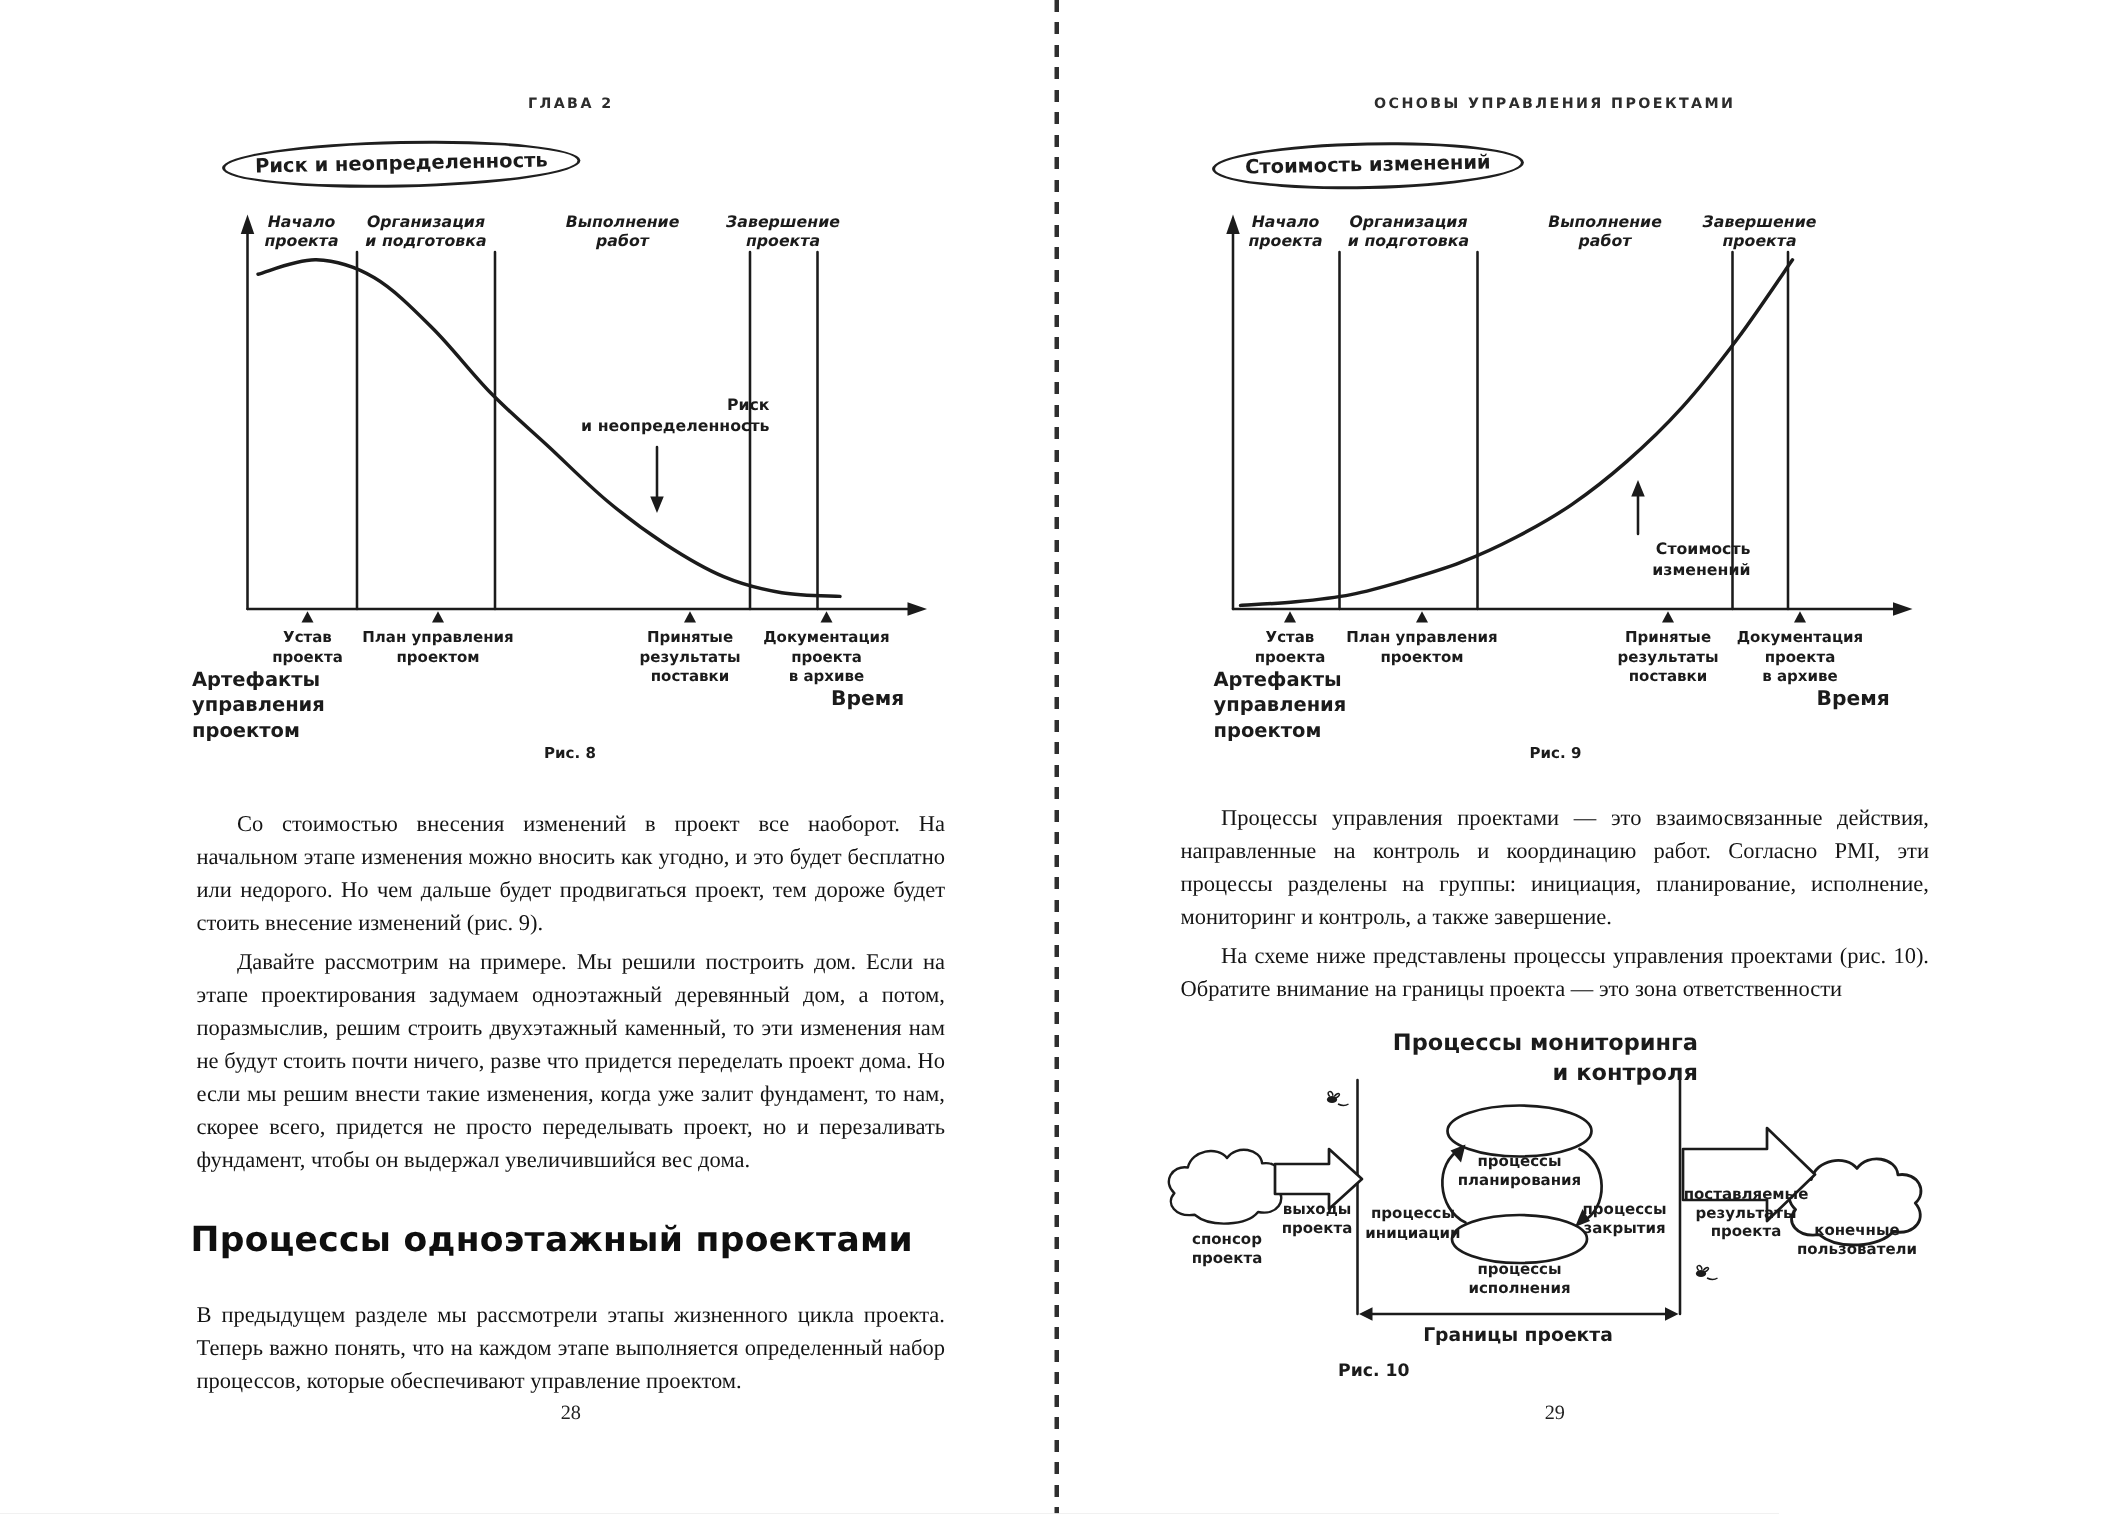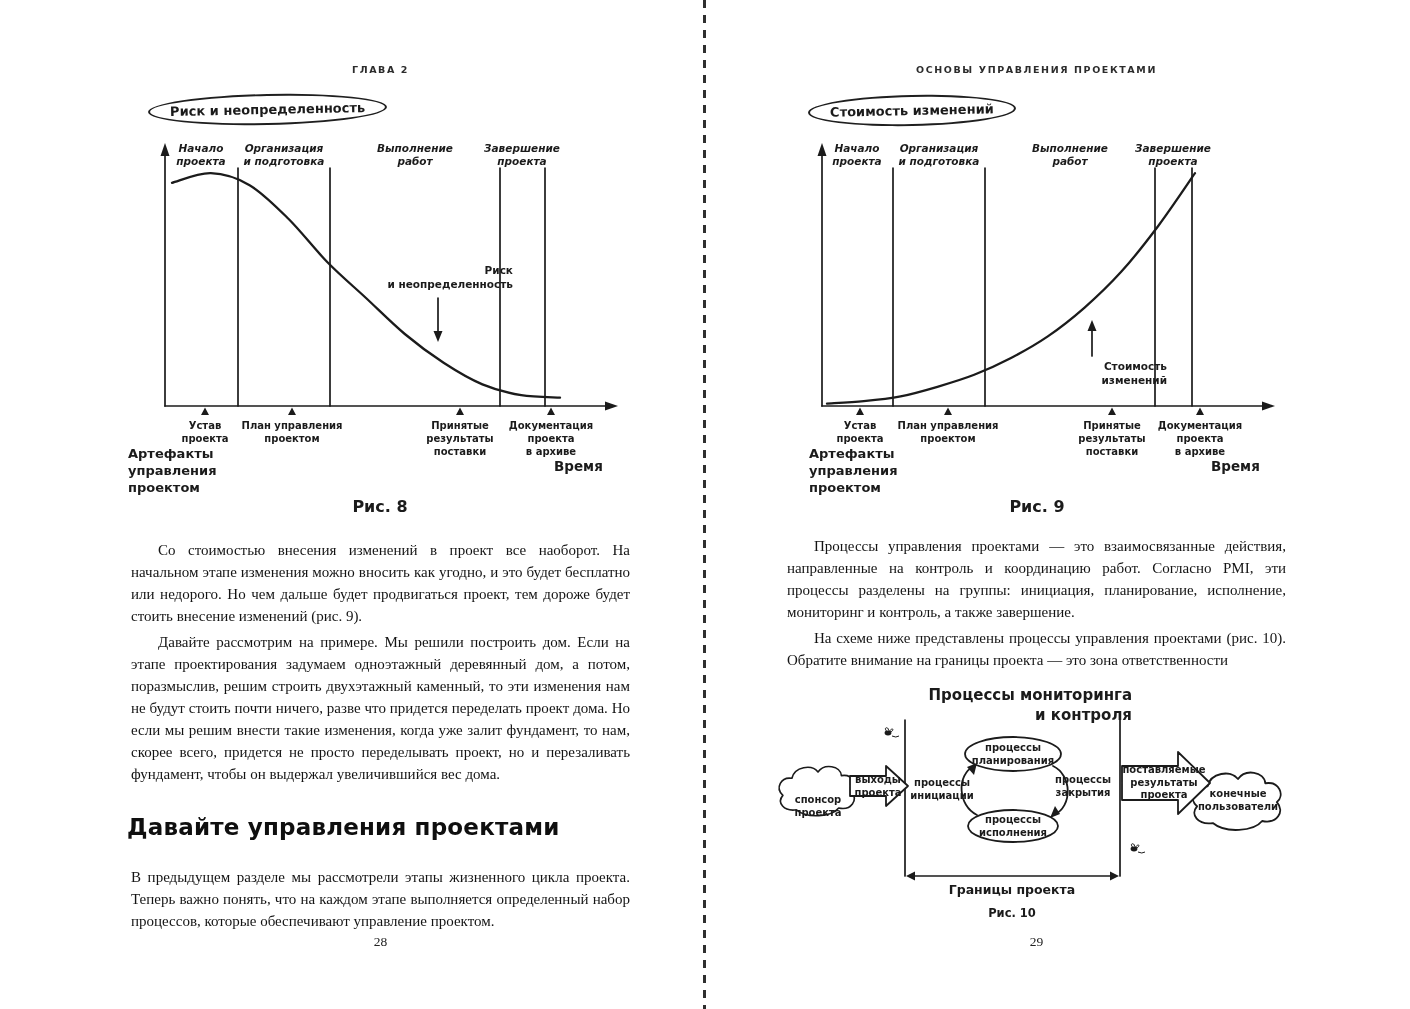--- a/index.html
+++ b/index.html
@@ -24,36 +24,36 @@
   .flywing{stroke:#1b1b1b;stroke-width:1;fill:none;}
   .phase-label{position:absolute;top:4px;width:112px;margin-left:-56px;text-align:center;
                font-size:10.5px;font-weight:700;line-height:1.25;white-space:pre-line;font-style:italic;}
   .milestone-label{position:absolute;top:281px;width:104px;margin-left:-52px;text-align:center;
                    font-size:10px;font-weight:700;line-height:1.3;white-space:pre-line;}
   .chart-annotation{position:absolute;width:150px;margin-left:-75px;text-align:right;
                     font-size:10.5px;font-weight:700;line-height:1.3;white-space:pre-line;}
   .axis-ylabel{position:absolute;top:308px;font-size:13px;font-weight:700;line-height:1.3;white-space:pre-line;}
   .axis-xlabel{position:absolute;left:434px;top:320px;font-size:13.5px;font-weight:700;}
   .fig-caption{position:absolute;top:359px;left:0;width:100%;text-align:center;
-               font-size:16px;font-weight:700;}
+               font-size:10px;font-weight:700;}
   .para-block{position:absolute;width:507px;font-family:"Liberation Serif",serif;font-size:15px;
               line-height:22px;text-align:justify;color:#141414;}
   .para-block p{margin:4px;text-indent:27px;}
   .para-block p.no-indent{text-indent:0;}
   .section-heading{position:absolute;font-size:23px;font-weight:700;letter-spacing:0.2px;color:#0f0f0f;}
   .page-number{position:absolute;width:507px;text-align:center;font-family:"Liberation Serif",serif;
                font-size:13.5px;color:#222;}
   .diagram{position:absolute;width:530px;height:252px;}
   .diagram svg{position:absolute;left:0;top:0;}
   .fig-label{position:absolute;width:120px;margin-left:-60px;text-align:center;font-size:10px;
-             font-weight:700;line-height:1.25;white-space:pre-line;}
+             font-weight:700;line-height:1.25;white-space:pre-line;margin-top:27px;}
   .fig-title{position:absolute;width:240px;margin-left:-120px;text-align:right;font-size:15px;
              font-weight:700;line-height:1.3;white-space:pre-line;}
   .fig-boundary{position:absolute;width:240px;margin-left:-120px;text-align:center;font-size:12.5px;font-weight:700;}
-  .fig-cap2{position:absolute;width:240px;margin-left:-120px;text-align:center;font-size:11.5px;font-weight:700;}
+  .fig-cap2{position:absolute;width:240px;margin-left:-120px;text-align:left;font-size:11.5px;font-weight:700;}
 </style>
 </head>
 <body>
 
 <div class="canvas">
 
   <div class="page page-left">
     <div class="running-header" style="left:127px;top:64px;">ГЛАВА 2</div>
 
     <div class="tag-oval" style="left:148px;top:94px;">Риск и неопределенность</div>
@@ -101,21 +101,21 @@
 проектом</div>
       <div class="axis-xlabel">Время</div>
       <div class="fig-caption">Рис. 8</div>
     </div>
 
     <div class="para-block" style="left:127px;top:535px;">
       <p>Со стоимостью внесения изменений в проект все наоборот. На начальном этапе изменения можно вносить как угодно, и это будет бесплатно или недорого. Но чем дальше будет продвигаться проект, тем дороже будет стоить внесение изменений (рис. 9).</p>
       <p>Давайте рассмотрим на примере. Мы решили построить дом. Если на этапе проектирования задумаем одноэтажный деревянный дом, а потом, поразмыслив, решим строить двухэтажный каменный, то эти изменения нам не будут стоить почти ничего, разве что придется переделать проект дома. Но если мы решим внести такие изменения, когда уже залит фундамент, то нам, скорее всего, придется не просто переделывать проект, но и перезаливать фундамент, чтобы он выдержал увеличившийся вес дома.</p>
     </div>
 
-    <div class="section-heading" style="left:127px;top:814px;">Давайте управления проектами</div>
+    <div class="section-heading" style="left:127px;top:814px;">Процессы одноэтажный проектами</div>
 
     <div class="para-block" style="left:127px;top:862px;">
       <p class="no-indent">В предыдущем разделе мы рассмотрели этапы жизненного цикла проекта. Теперь важно понять, что на каждом этапе выполняется определенный набор процессов, которые обеспечивают управление проектом.</p>
     </div>
 
     <div class="page-number" style="left:127px;top:934px;">28</div>
   </div>
 
   <div class="page page-right">
     <div class="running-header" style="left:78px;top:64px;">ОСНОВЫ УПРАВЛЕНИЯ ПРОЕКТАМИ</div>

